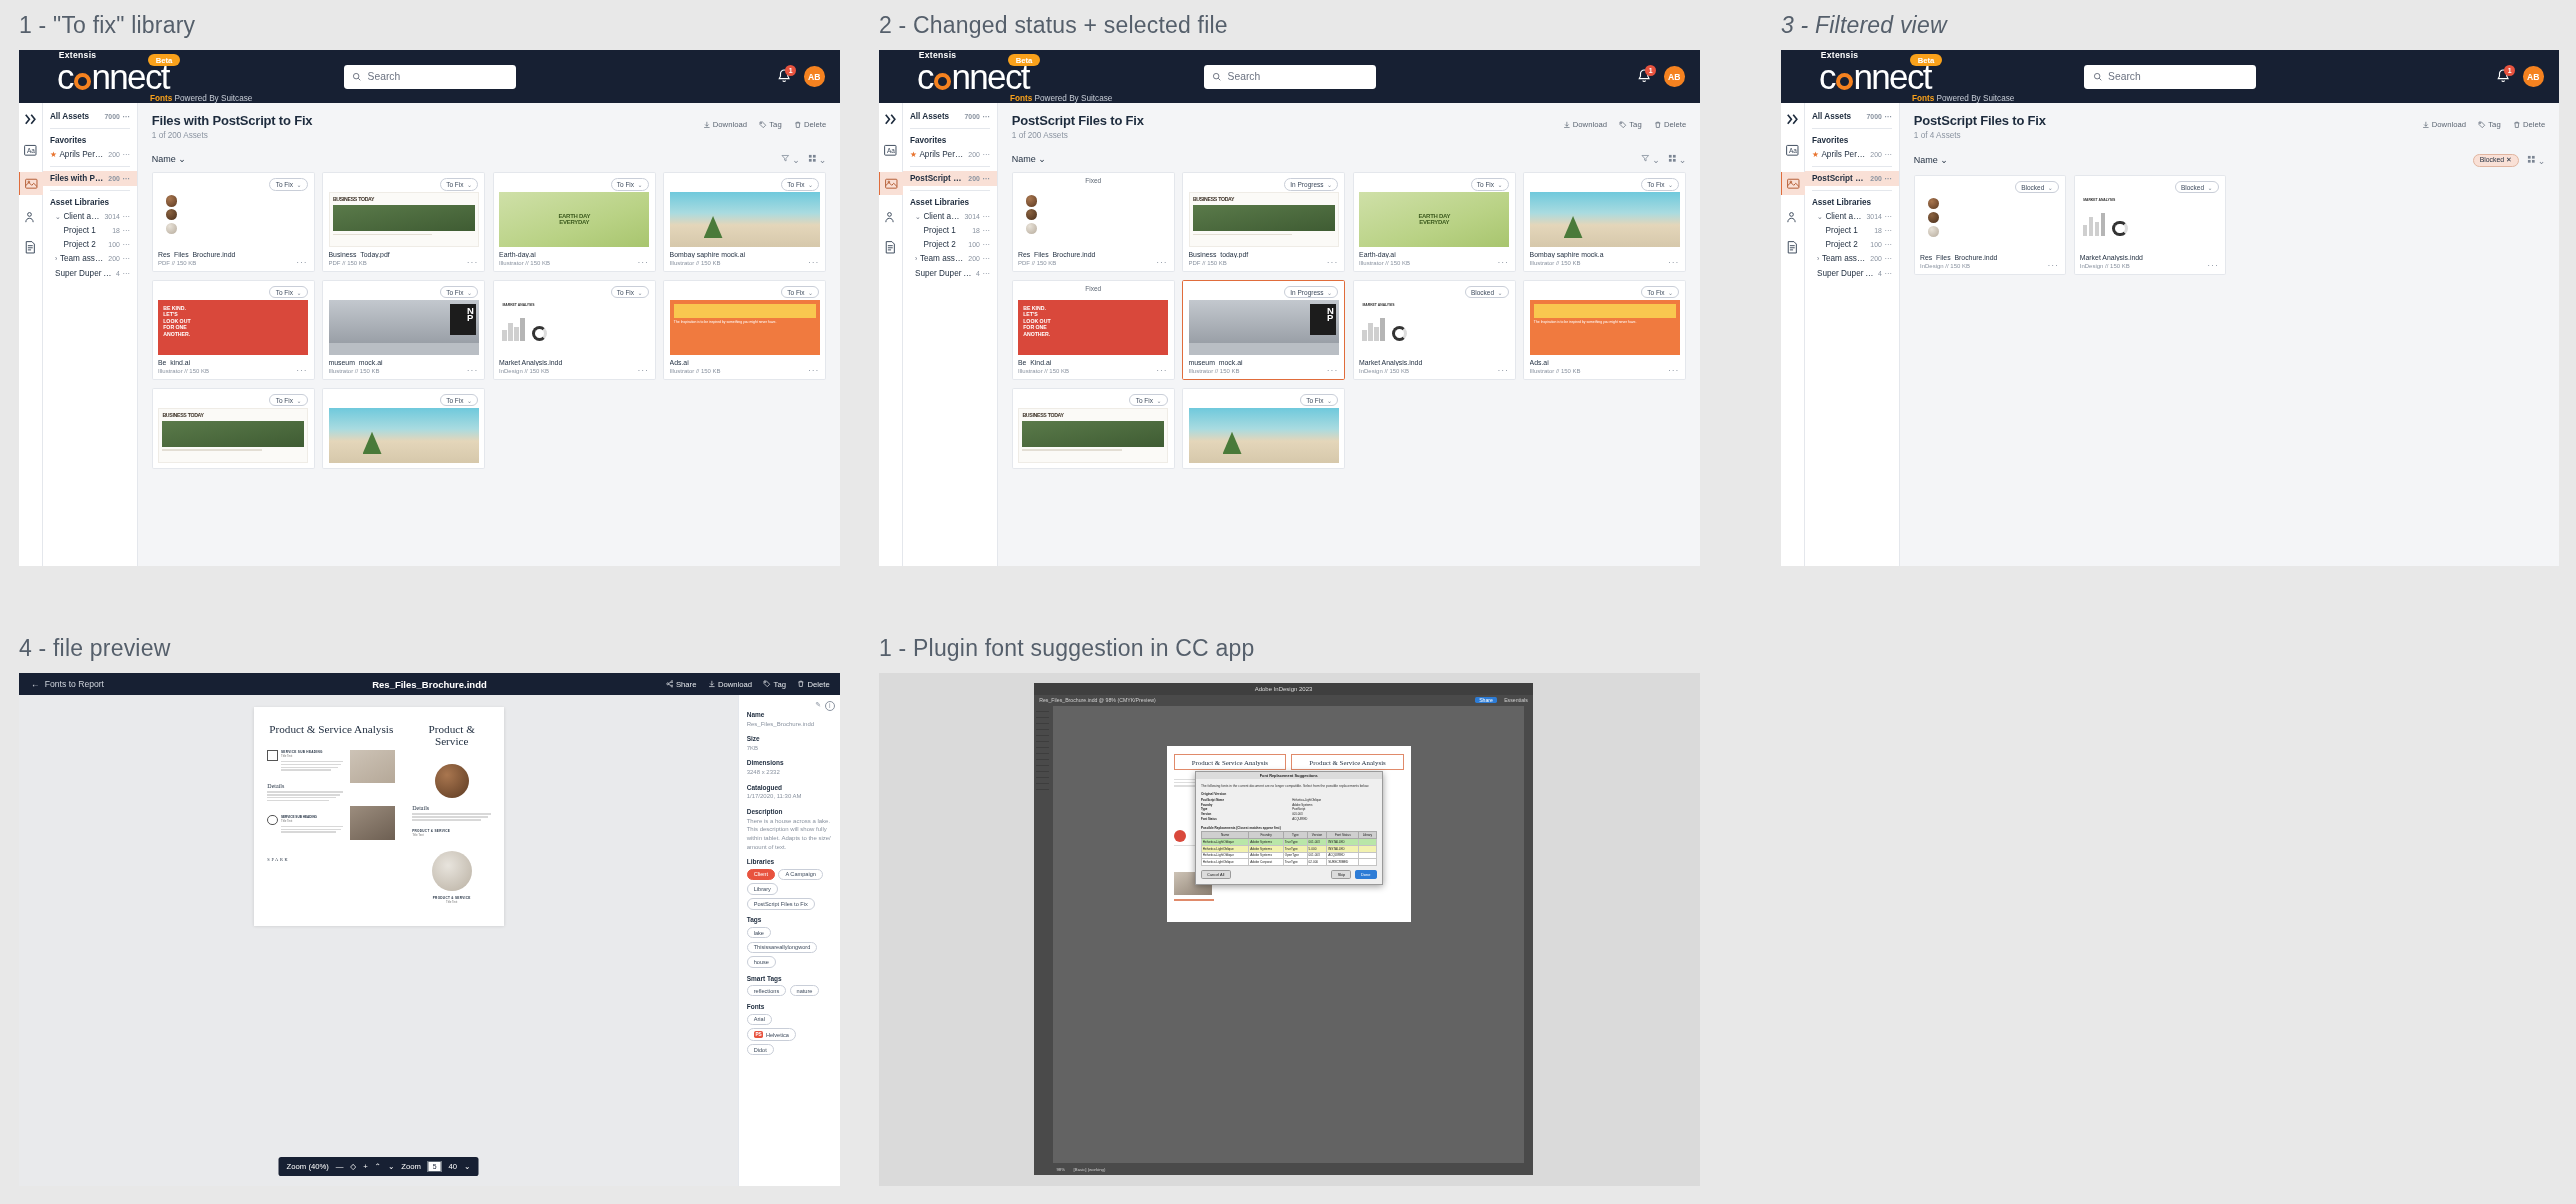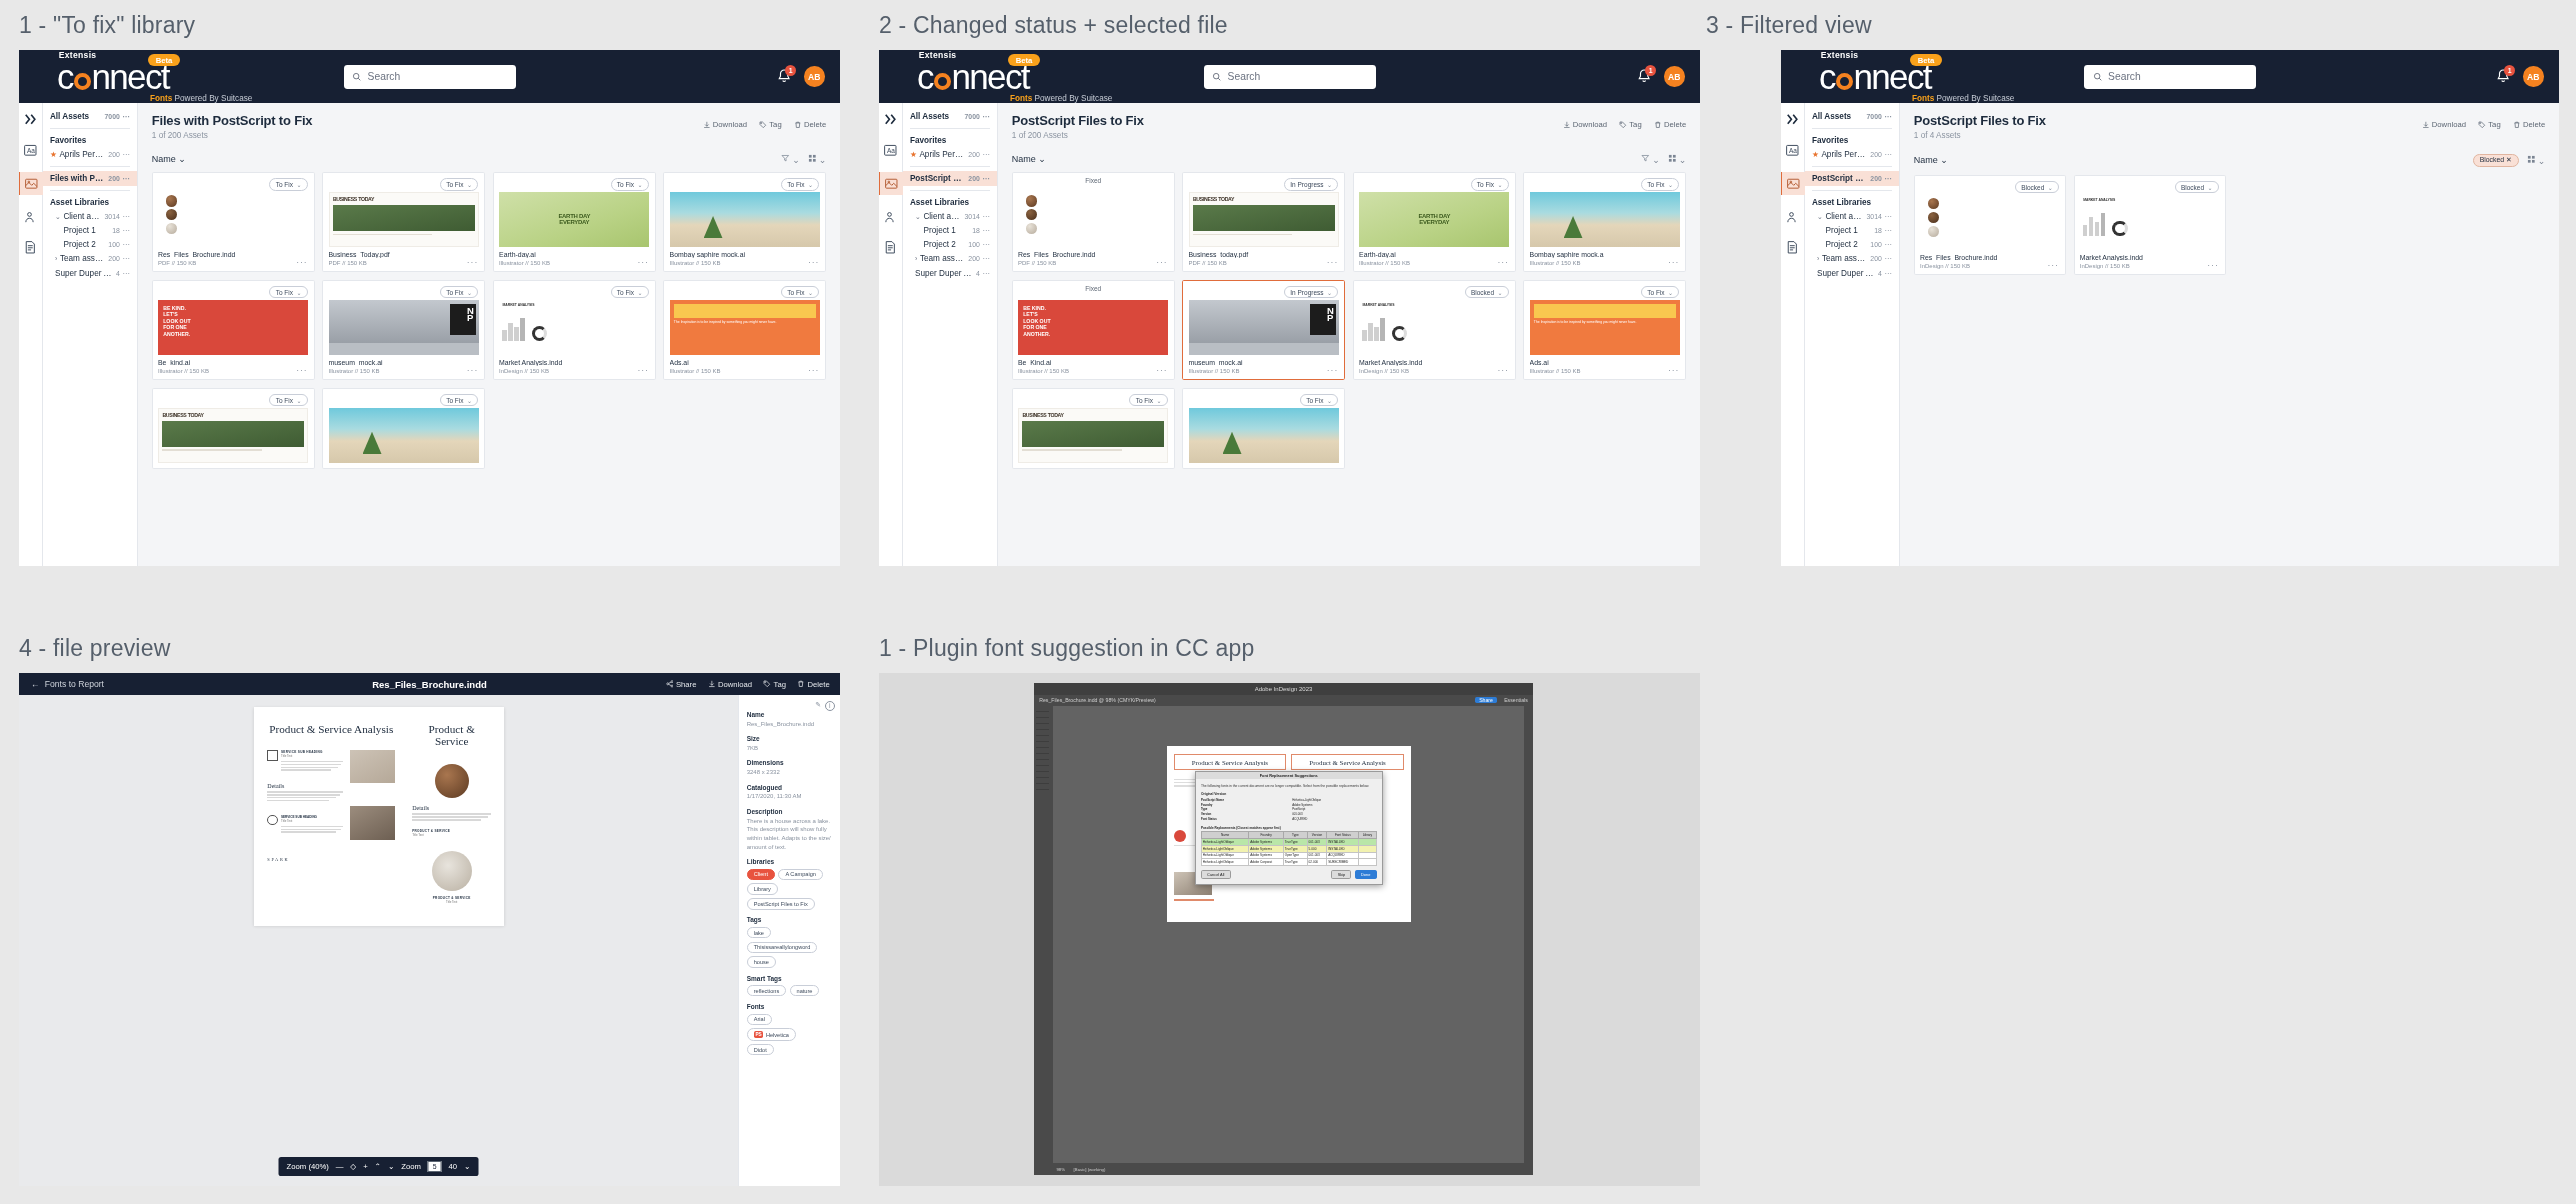--- a/index.html
+++ b/index.html
@@ -182,21 +182,21 @@
   .p5left{ position:absolute; left:1.7px; top:22.4px; width:13.8px; bottom:12px; background:#4a4a4a;}
   .p5left .tool{ height:6px; border-bottom:0.9px solid #3d3d3d; }
   .p5right{ position:absolute; right:1.7px; top:22.4px; width:40px; background:#4a4a4a; color:#d0d0d0; font-size:4.3px; padding:2.6px;}
   .p5bottom{ position:absolute; left:19px; right:8.6px; bottom:1.7px; height:7.7px; background:#4a4a4a; color:#cfcfcf; font-size:4.3px; display:flex; align-items:center; padding:0 3.4px; gap:8.6px;}
 </style>
 </head>
 <body>
 
 <div class="caption" style="left:19px; top:12px;">1 - "To fix" library</div>
 <div class="caption" style="left:879px; top:12px;">2 - Changed status + selected file</div>
-<div class="caption" style="left:1706px; top:12px;">3 - Filtered view</div>
+<div class="caption" style="left:1781px; top:12px;font-style:italic;">3 - Filtered view</div>
 <div class="caption" style="left:19px; top:635px;">4 - file preview</div>
 <div class="caption" style="left:879px; top:635px;">1 - Plugin font suggestion in CC app</div>
 
 <div class="panel" style="left:19px; top:50px; width:821px; height:516px;">
   <div class="appbar">
     <div class="brand">
       <span class="ext">Extensis</span>
       <span class="logo">c<span class="o-ring"></span>nnect</span>
       <span class="beta">Beta</span>
       <span class="sub"><b>Fonts</b><span> Powered By Suitcase</span></span>

